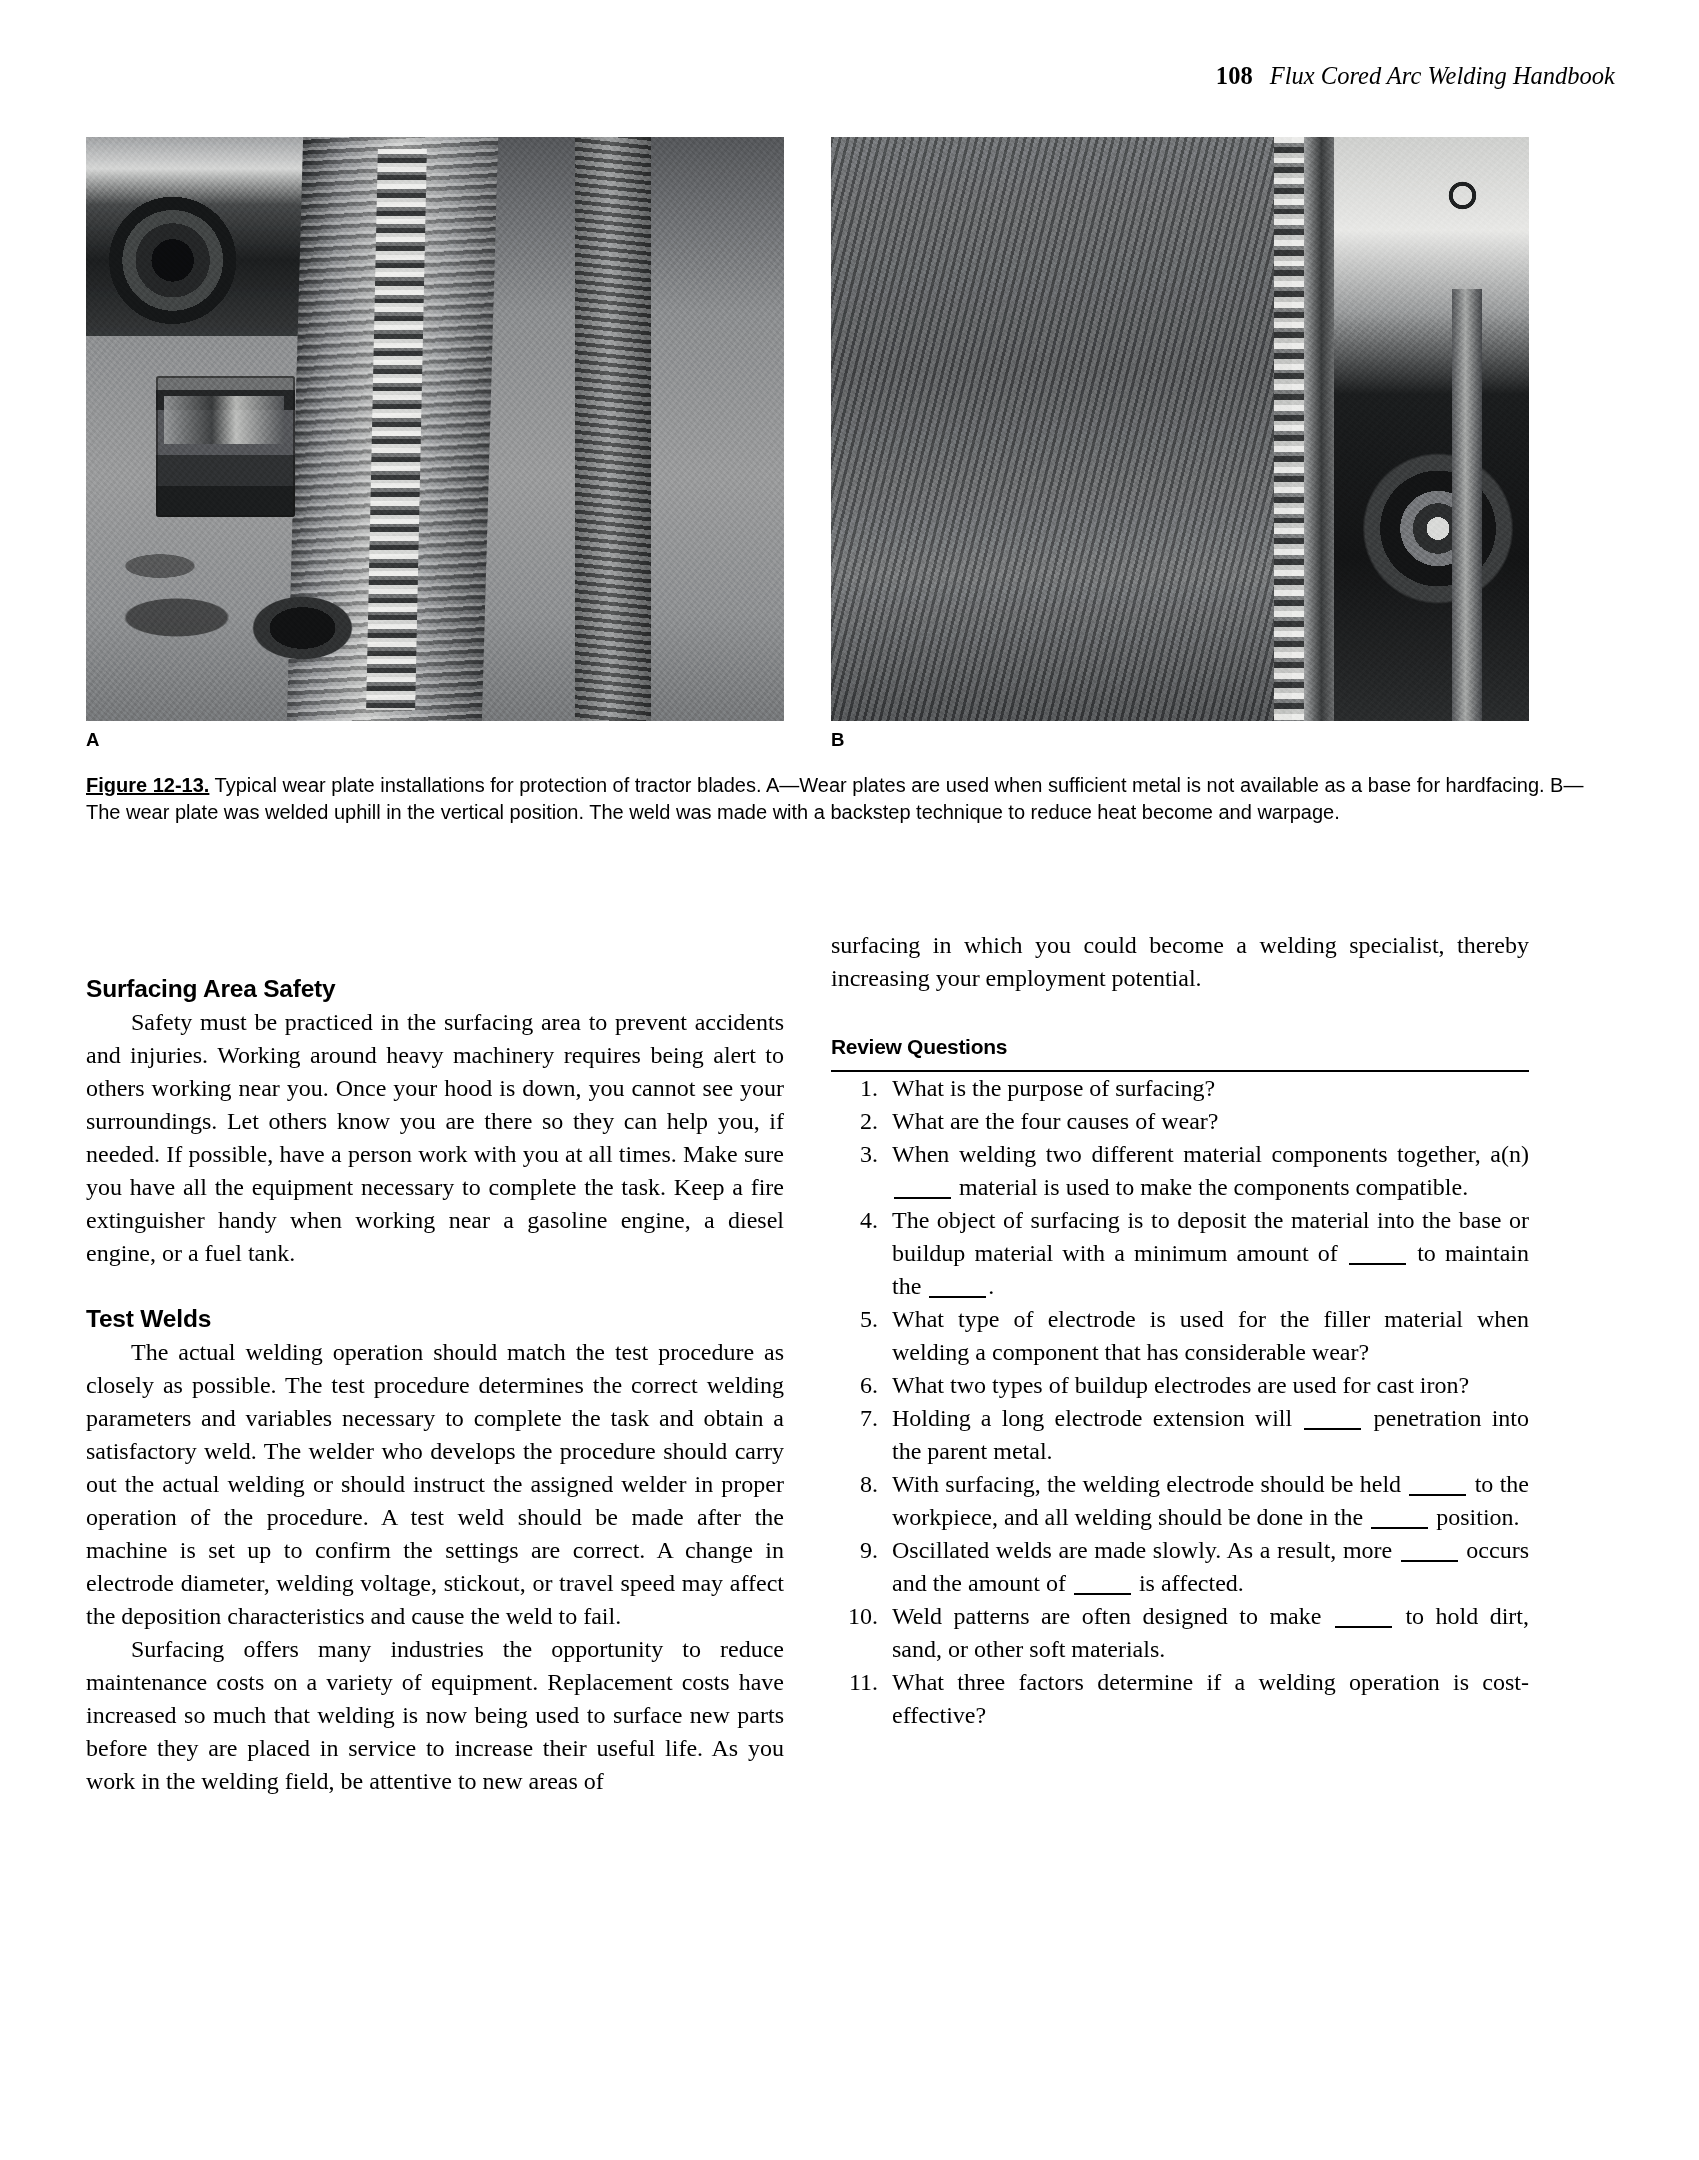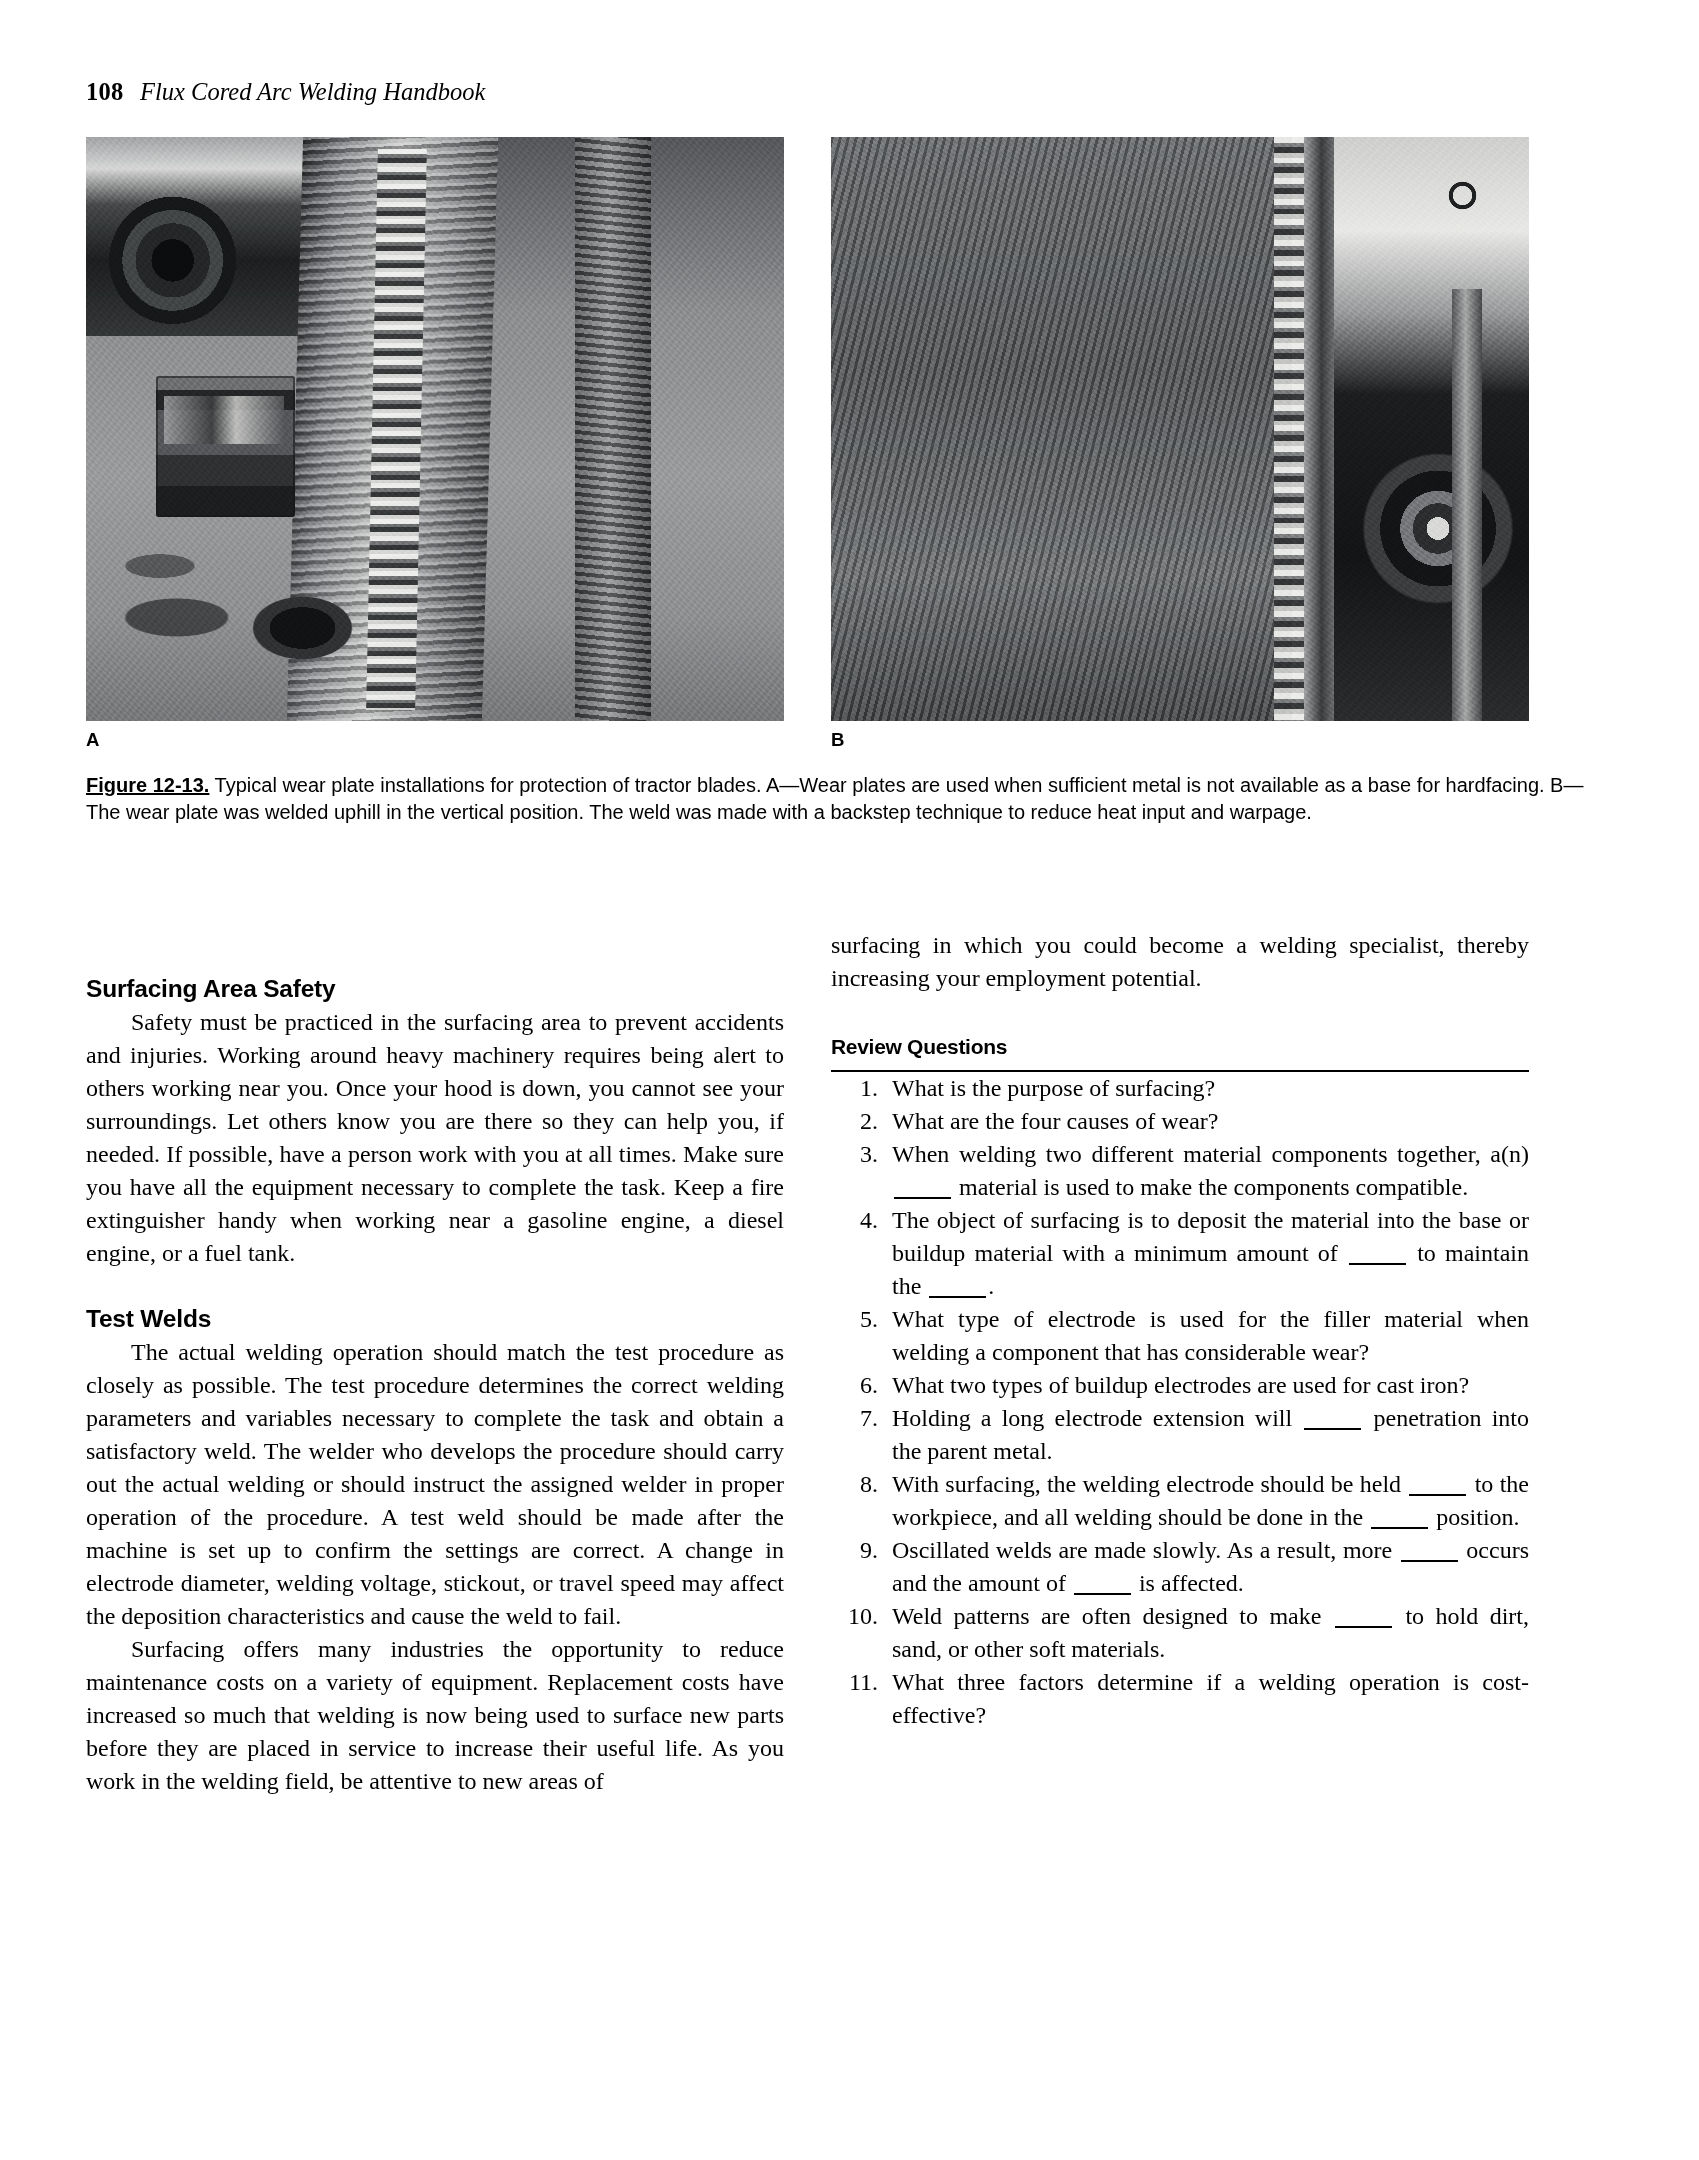--- a/index.html
+++ b/index.html
@@ -21,24 +21,25 @@
     left: 0; top: 0;
     width: 1700px;
     height: 2160px;
     background: #ffffff;
   }
 
   
   .running-head {
     position: absolute;
     left: 86px;
-    top: 78px;
+    top: 62px;
     width: 1529px;
     height: 33px;
     white-space: nowrap;
+    text-align: right;
   }
   .running-head .folio {
     font-family: "Liberation Serif", serif;
     font-weight: bold;
     font-size: 24.5px;
     letter-spacing: 0.2px;
   }
   .running-head .book-title {
     font-family: "Liberation Serif", serif;
     font-style: italic;
@@ -345,21 +346,21 @@
 
     </div>
 
     <div class="photo-labels">
       <span class="photo-label label-a">A</span>
       <span class="photo-label label-b">B</span>
     </div>
   </div>
 
   <div class="figure-caption">
-    <span class="fig-num">Figure 12-13.</span><span> Typical wear plate installations for protection of tractor blades. A—Wear plates are used when sufficient metal is not available as a base for hardfacing. B—The wear plate was welded uphill in the vertical position. The weld was made with a backstep technique to reduce heat input and warpage.</span>
+    <span class="fig-num">Figure 12-13.</span><span> Typical wear plate installations for protection of tractor blades. A—Wear plates are used when sufficient metal is not available as a base for hardfacing. B—The wear plate was welded uphill in the vertical position. The weld was made with a backstep technique to reduce heat become and warpage.</span>
   </div>
 
   <div class="columns">
 
     <div class="col col-left">
       <h2 class="section-head">Surfacing Area Safety</h2>
       <p class="body indent">Safety must be practiced in the surfacing area to prevent accidents and injuries. Working around heavy machinery requires being alert to others working near you. Once your hood is down, you cannot see your surroundings. Let others know you are there so they can help you, if needed. If possible, have a person work with you at all times. Make sure you have all the equipment necessary to complete the task. Keep a fire extinguisher handy when working near a gasoline engine, a diesel engine, or a fuel tank.</p>
 
       <h2 class="section-head spaced">Test Welds</h2>
       <p class="body indent">The actual welding operation should match the test procedure as closely as possible. The test procedure determines the correct welding parameters and variables necessary to complete the task and obtain a satisfactory weld. The welder who develops the procedure should carry out the actual welding or should instruct the assigned welder in proper operation of the procedure. A test weld should be made after the machine is set up to confirm the settings are correct. A change in electrode diameter, welding voltage, stickout, or travel speed may affect the deposition characteristics and cause the weld to fail.</p>

